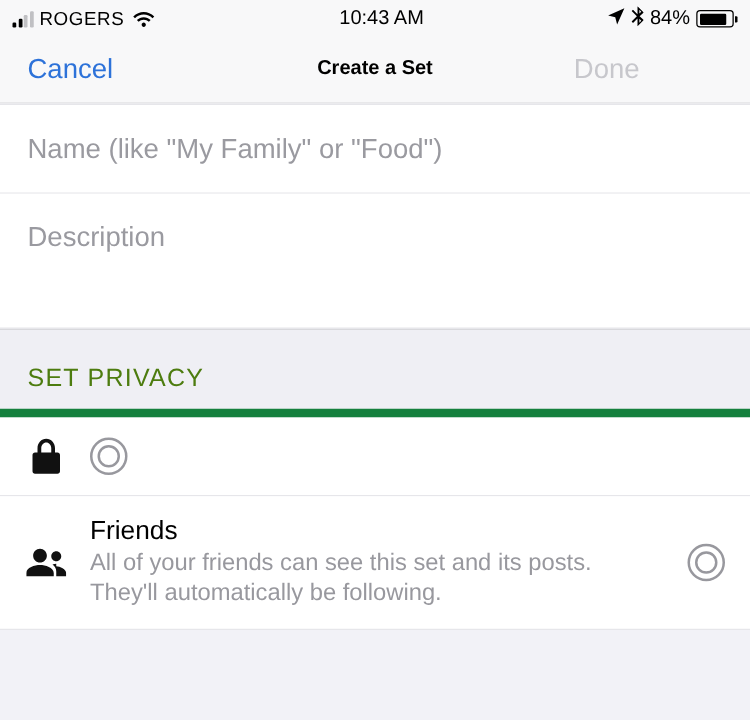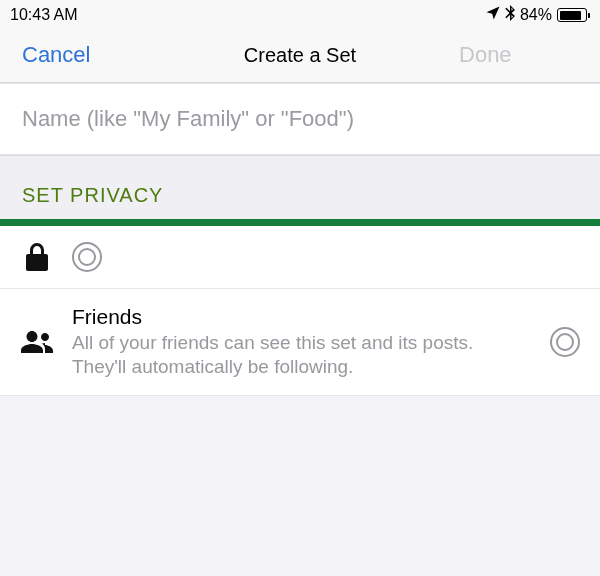--- a/index.html
+++ b/index.html
@@ -80,22 +80,22 @@
       border-bottom: 1px solid #d8d8dc;
     }
     .nav-left {
       color: #2d72d9;
       font-size: 22px;
       font-weight: 400;
       flex: 1;
       text-align: left;
     }
     .nav-title {
-      font-size: 20px;
-      font-weight: 400;
+      font-size: 16px;
+      font-weight: 700;
       flex: 1;
       text-align: center;
     }
     .nav-right {
       color: #c7c7cc;
       font-size: 22px;
       font-weight: 500;
       flex: 1;
       text-align: center;
     }
@@ -172,20 +172,34 @@
       width: 18px;
       height: 18px;
       border: 2px solid #98989e;
       border-radius: 50%;
     }
   </style>
 </head>
 <body>
 
 <div class="status-bar">
+  <div class="status-left">
+    <div class="signal-bars">
+      <span></span>
+        <span></span>
+        <span class="dim"></span>
+        <span class="dim"></span>
+    </div>
+    <span class="carrier">ROGERS</span>
+    <span class="wifi-icon">
+      <svg width="20" height="14" viewBox="0 0 20 14">
+          <path d="M10 13.5c.9 0 1.7-.8 1.7-1.7S10.9 10 10 10s-1.7.8-1.7 1.7.8 1.8 1.7 1.8zm-4.1-4.1c1.1-1.1 2.5-1.7 4.1-1.7s3 .6 4.1 1.7l1.4-1.4C14 6.5 12.1 5.7 10 5.7S6 6.5 4.5 8l1.4 1.4zM1.6 5.1l1.4 1.4C4.9 4.6 7.3 3.6 10 3.6s5.1 1 7 2.9l1.4-1.4C16 2.7 13.1 1.5 10 1.5S4 2.7 1.6 5.1z" fill="#000"></path>
+        </svg>
+    </span>
+  </div>
   <div class="status-center">10:43 AM</div>
   <div class="status-right">
     <span>
       <svg width="14" height="14" viewBox="0 0 14 14">
           <path d="M13.5.5L.5 6.3l5.7 1.5 1.5 5.7L13.5.5z" fill="#000"></path>
         </svg>
     </span>
     <span>
       <svg width="10" height="16" viewBox="0 0 10 16">
           <path d="M5 0v6.3L1.4 2.7.3 3.8 4.5 8 .3 12.2l1.1 1.1L5 9.7V16l5-5-3.3-3L10 5 5 0zm1.5 2.8L8 4.3 6.5 5.8V2.8zm0 10.4V10l1.5 1.5-1.5 1.7z" fill="#000"></path>
@@ -202,20 +216,21 @@
 </div>
 
 <div class="nav-bar">
   <div class="nav-left">Cancel</div>
   <div class="nav-title">Create a Set</div>
   <div class="nav-right">Done</div>
 </div>
 
 <div class="field-group">
   <div class="field field-name">Name (like "My Family" or "Food")</div>
+  <div class="field field-desc">Description</div>
 </div>
 
 <div class="section-header">SET PRIVACY</div>
 
 <div class="privacy-row">
   <div class="privacy-icon">
     <svg width="26" height="30" viewBox="0 0 26 30">
         <path d="M20 12V8.5C20 4.4 16.9 1 13 1S6 4.4 6 8.5V12H4c-1.1 0-2 .9-2 2v13c0 1.1.9 2 2 2h18c1.1 0 2-.9 2-2V14c0-1.1-.9-2-2-2h-2zM9 8.5C9 6 10.8 4 13 4s4 2 4 4.5V12H9V8.5z" fill="#111"></path>
       </svg>
   </div>

